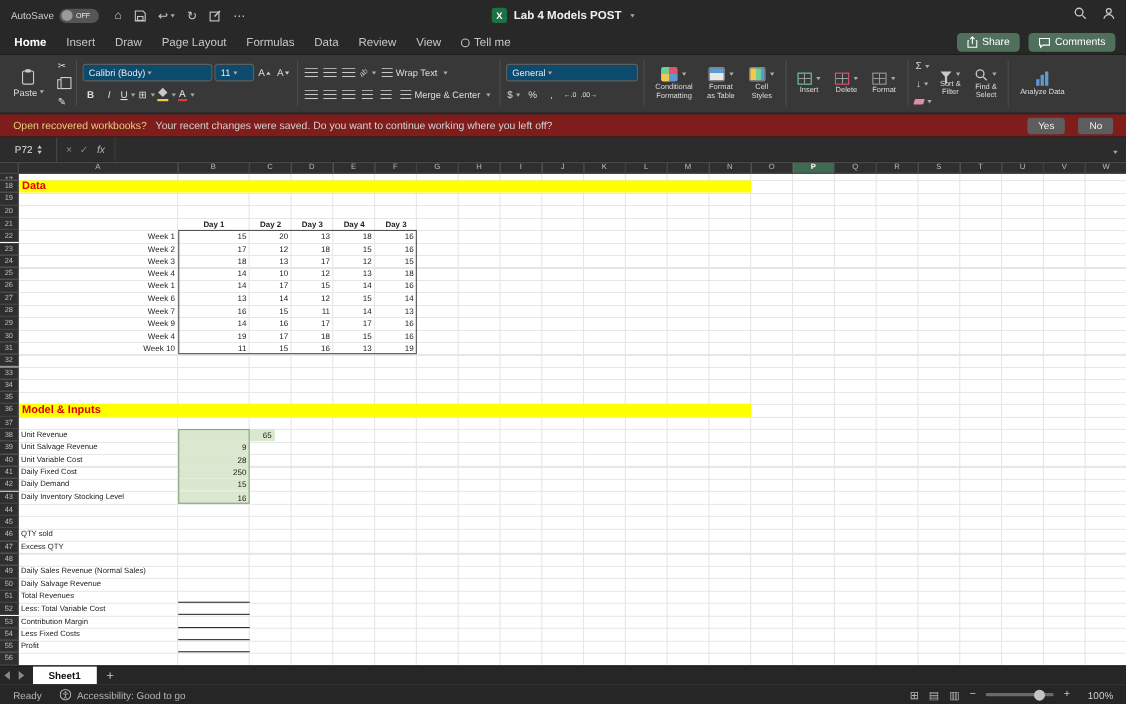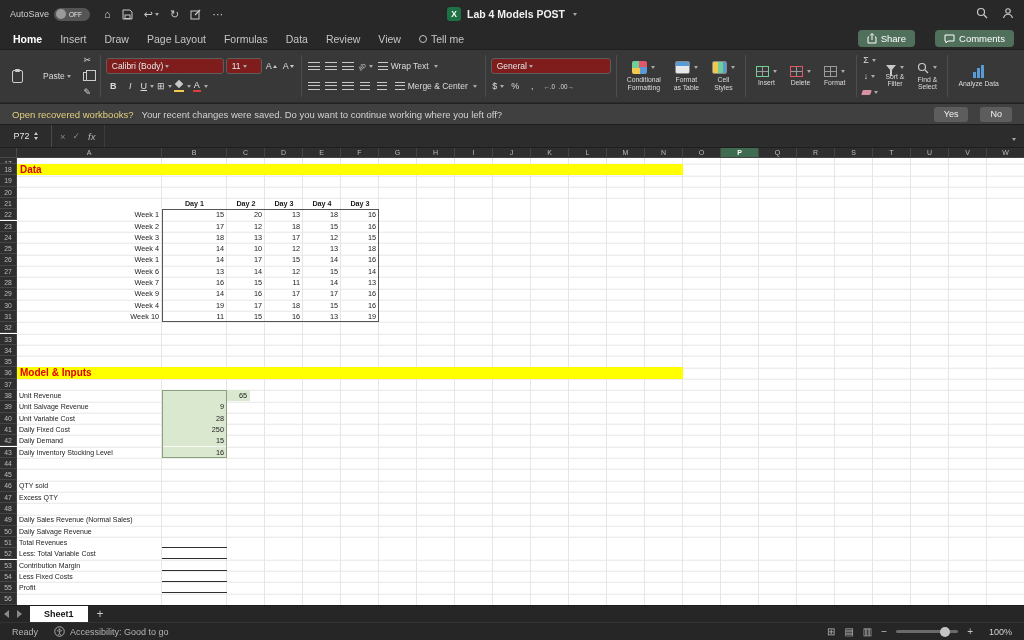--- a/index.html
+++ b/index.html
@@ -23,42 +23,42 @@
   .doctitle { font-size:10.5px; font-weight:600; color:#f0f0f0; }
   .tbright { margin-left:auto; display:flex; gap:14px; align-items:center; }
 
   
   .tabrow { position:absolute; top:28px; left:0; right:0; height:22px; background:#282828;
     display:flex; align-items:center; padding:0 4px; border-bottom:1px solid #1f1f1f; }
   .tabs { display:flex; align-items:center; height:100%; }
   .rtab { color:#c6c6c6; font-size:10.5px; padding:0 9px; height:100%; display:inline-flex; align-items:center; gap:4px; }
   .rtab.active { color:#fff; font-weight:700; }
   .bulb { width:8px; height:8px; border:1px solid #c2c2c2; border-radius:50%; display:inline-block; }
-  .trright { margin-left:auto; display:flex; gap:20px; align-items:center; padding-right:6px; }
+  .trright { margin-left:auto; display:flex; gap:8px; align-items:center; padding-right:6px; }
   .greenbtn { background:#50705c; color:#fff; font-size:9.5px; height:17px; border-radius:4px;
     display:flex; align-items:center; gap:4px; padding:0 9px; border:none; }
 
   
   .ribbon { position:absolute; top:50px; left:0; right:0; height:53px; background:#383838;
     display:flex; align-items:center; padding:0 6px; gap:2px; border-bottom:1px solid #2a2a2a; }
   .rgrp { display:flex; align-items:center; gap:3px; }
   .rgrp.col { flex-direction:column; justify-content:center; gap:2px; align-items:flex-start; }
   .rsep { width:1px; background:#4d4d4d; align-self:stretch; margin:5px 3px; }
   .rrow { display:flex; align-items:center; gap:2px; height:18px; }
-  .ctrl { height:16px; background:#7f1d1d; border:1px solid #5d5d5d; border-radius:3px; color:#e8e8e8;
+  .ctrl { height:16px; background:#0c4a6e; border:1px solid #5d5d5d; border-radius:3px; color:#e8e8e8;
     font-size:8.5px; display:flex; align-items:center; padding:0 5px; white-space:nowrap; }
   .w116{width:118px;} .w34{width:36px;} .w118{width:120px;}
   .mla { margin-left:auto; }
   .chv { width:0; height:0; border-left:2.8px solid transparent; border-right:2.8px solid transparent;
     border-top:3.2px solid #a8a8a8; display:inline-block; margin-left:2px; }
   .mini { min-width:15px; height:15px; display:inline-flex; align-items:center; justify-content:center;
     color:#dcdcdc; font-size:9px; border-radius:2px; gap:1px; white-space:nowrap; }
   .mini.b{font-weight:700;} .mini.it{font-style:italic;} .ul{text-decoration:underline;}
   .mini.wd{font-size:6.3px;}
-  .bigbtn { display:flex; flex-direction:row; align-items:center; justify-content:center; gap:20px;
+  .bigbtn { display:flex; flex-direction:column; align-items:center; justify-content:center; gap:2px;
     padding:2px 6px; color:#dcdcdc; font-size:8.5px; }
   .blabel { display:inline-flex; align-items:center; }
   .minicol { display:flex; flex-direction:column; justify-content:center; gap:1px; }
   .clipic { width:11px; height:13px; border:1px solid #ccc; border-radius:2px; position:relative; }
   .clipic::after { content:""; position:absolute; top:-2px; left:2px; width:5px; height:3px; background:#ccc; border-radius:1px; }
   .copyic { width:8px; height:9px; border:1px solid #ccc; position:relative; }
   .copyic::after { content:""; position:absolute; left:2px; top:-3px; width:8px; height:9px; border:1px solid #ccc; background:#383838; }
   .fillic { width:10px; height:10px; position:relative; display:inline-block; }
   .fillic::before { content:""; position:absolute; left:2px; top:0; width:6px; height:6px; background:#c9c9c9; transform:rotate(45deg); }
   .fillic::after { content:""; position:absolute; left:0; bottom:-1px; width:10px; height:2.5px; background:#f2c94c; }
@@ -84,21 +84,21 @@
   .cellic.ins{border-color:#6fcf97;} .cellic.del{border-color:#e2566a;}
   .funnel { width:0; height:0; border-left:5px solid transparent; border-right:5px solid transparent;
     border-top:6px solid #c9c9c9; display:inline-block; position:relative; }
   .funnel::after { content:""; position:absolute; left:-1px; top:-1px; width:2px; height:6px; background:#c9c9c9; }
   .eraser { width:9px; height:5px; background:#d98fa4; transform:skewX(-18deg); display:inline-block; border-radius:1px; }
   .bars { display:inline-flex; align-items:flex-end; gap:1px; height:13px; }
   .bars i { width:3px; background:#5b9bd5; display:block; }
   .bars i:nth-child(1){height:6px;} .bars i:nth-child(2){height:10px;} .bars i:nth-child(3){height:13px;}
 
   
-  .notif { position:absolute; top:103px; left:0; right:0; height:22px; background:#404040;
+  .notif { position:absolute; top:103px; left:0; right:0; height:22px; background:#7f1d1d;
     border-top:1px solid #222; border-bottom:1px solid #1d1d1d; display:flex; align-items:center;
     padding:0 12px; gap:8px; font-size:9.5px; }
   .notif .q { color:#e3cf7e; }
   .notif .m { color:#d2d2d2; }
   .nsp { flex:1; }
   .nbtn { background:#5d5d5d; color:#f2f2f2; border:none; border-radius:3px; font-size:9px;
     padding:0 10px; height:15px; display:flex; align-items:center; margin-left:4px; }
 
   
   .fbar { position:absolute; top:125px; left:0; right:0; height:23px; background:#2c2c2c;

